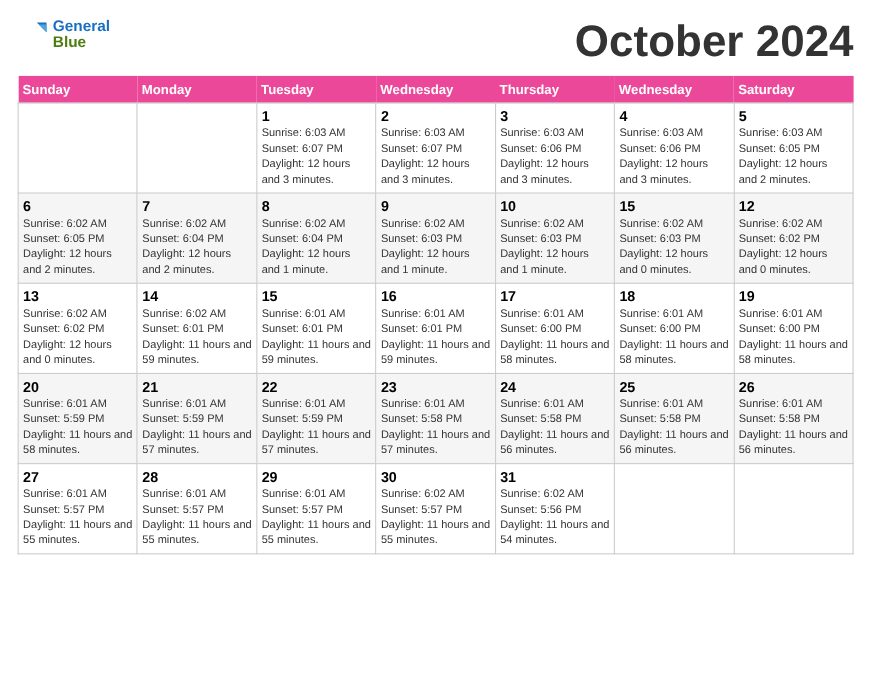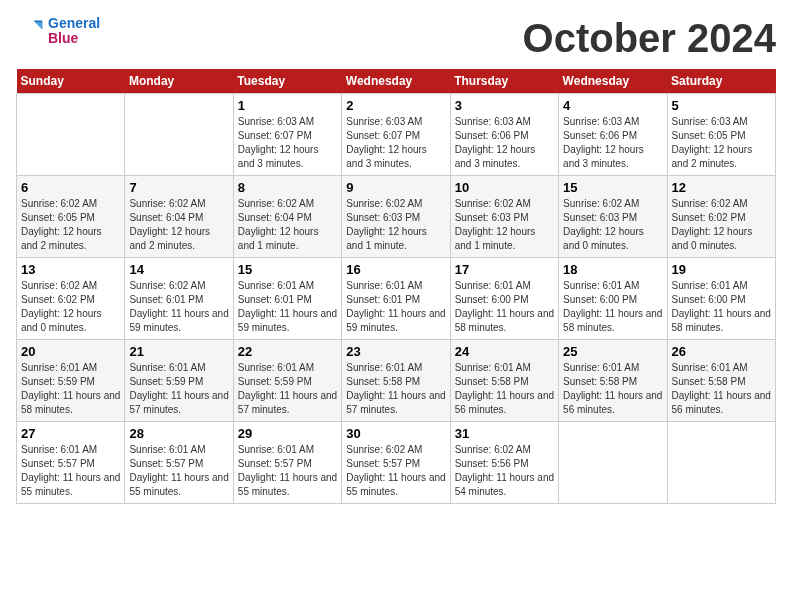--- a/index.html
+++ b/index.html
@@ -45,21 +45,21 @@
     .subtitle {
       font-size: 14px;
       color: #555;
     }
     table {
       width: 100%;
       border-collapse: collapse;
       font-size: 11px;
     }
     th {
-      background: #b91c1c;
+      background: #ec4899;
       color: #fff;
       padding: 5px 4px;
       text-align: left;
       font-size: 12px;
       font-weight: bold;
     }
     td {
       border: 1px solid #ccc;
       vertical-align: top;
       padding: 4px;
@@ -90,21 +90,21 @@
 
 <div class="header-area">
   <div class="logo">
     <svg class="logo-icon" viewBox="0 0 32 32">
       <rect x="0" y="0" width="32" height="32" fill="white"></rect>
       <polygon points="20,4 30,4 30,14" fill="#1a6fc4"></polygon>
       <polygon points="22,6 30,6 30,14" fill="#4da6e0"></polygon>
     </svg>
     <div class="logo-text">
       <div><span>General</span></div>
-      <div><span style="color:#be185d">Blue</span></div>
+      <div><span style="color:#4d7c0f">Blue</span></div>
     </div>
   </div>
   <div class="title-area">
     <div class="month-title">October 2024</div>
   </div>
 </div>
 
 <table>
   <thead>
     <tr id="weekday-header">

